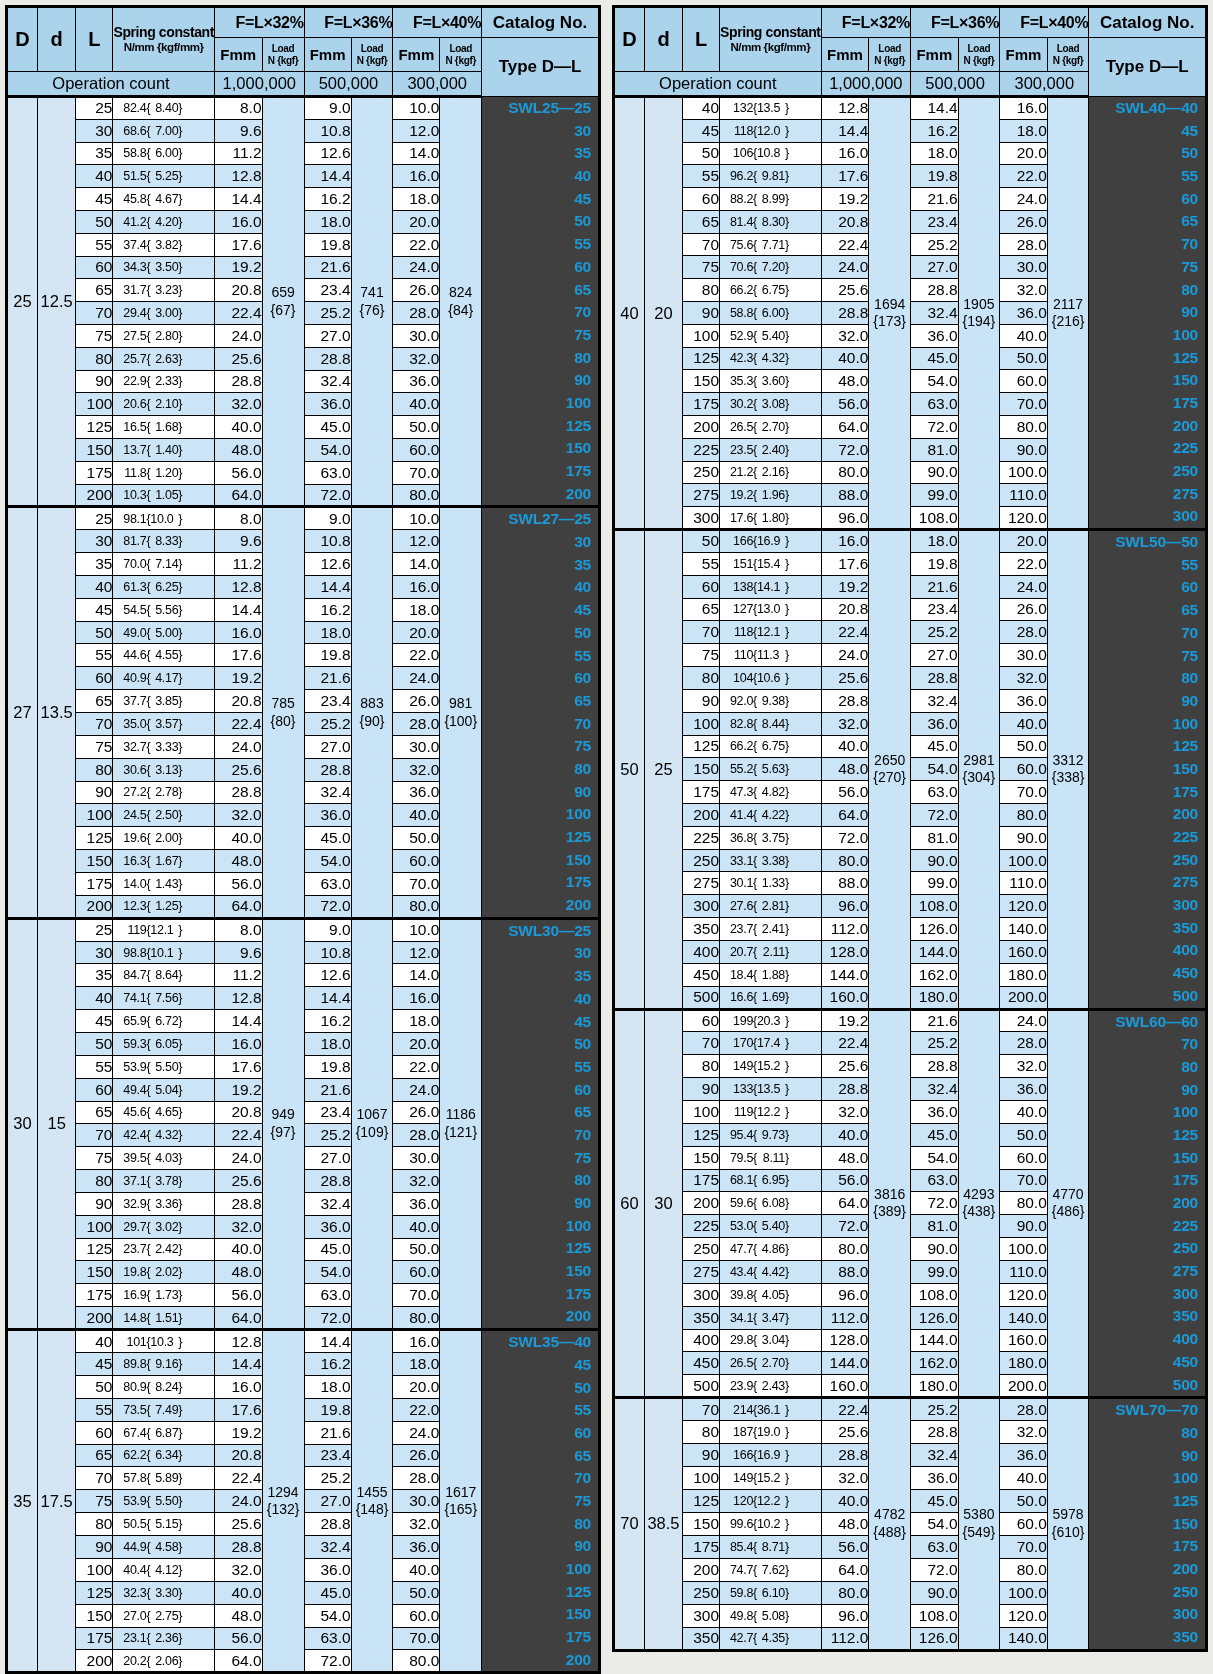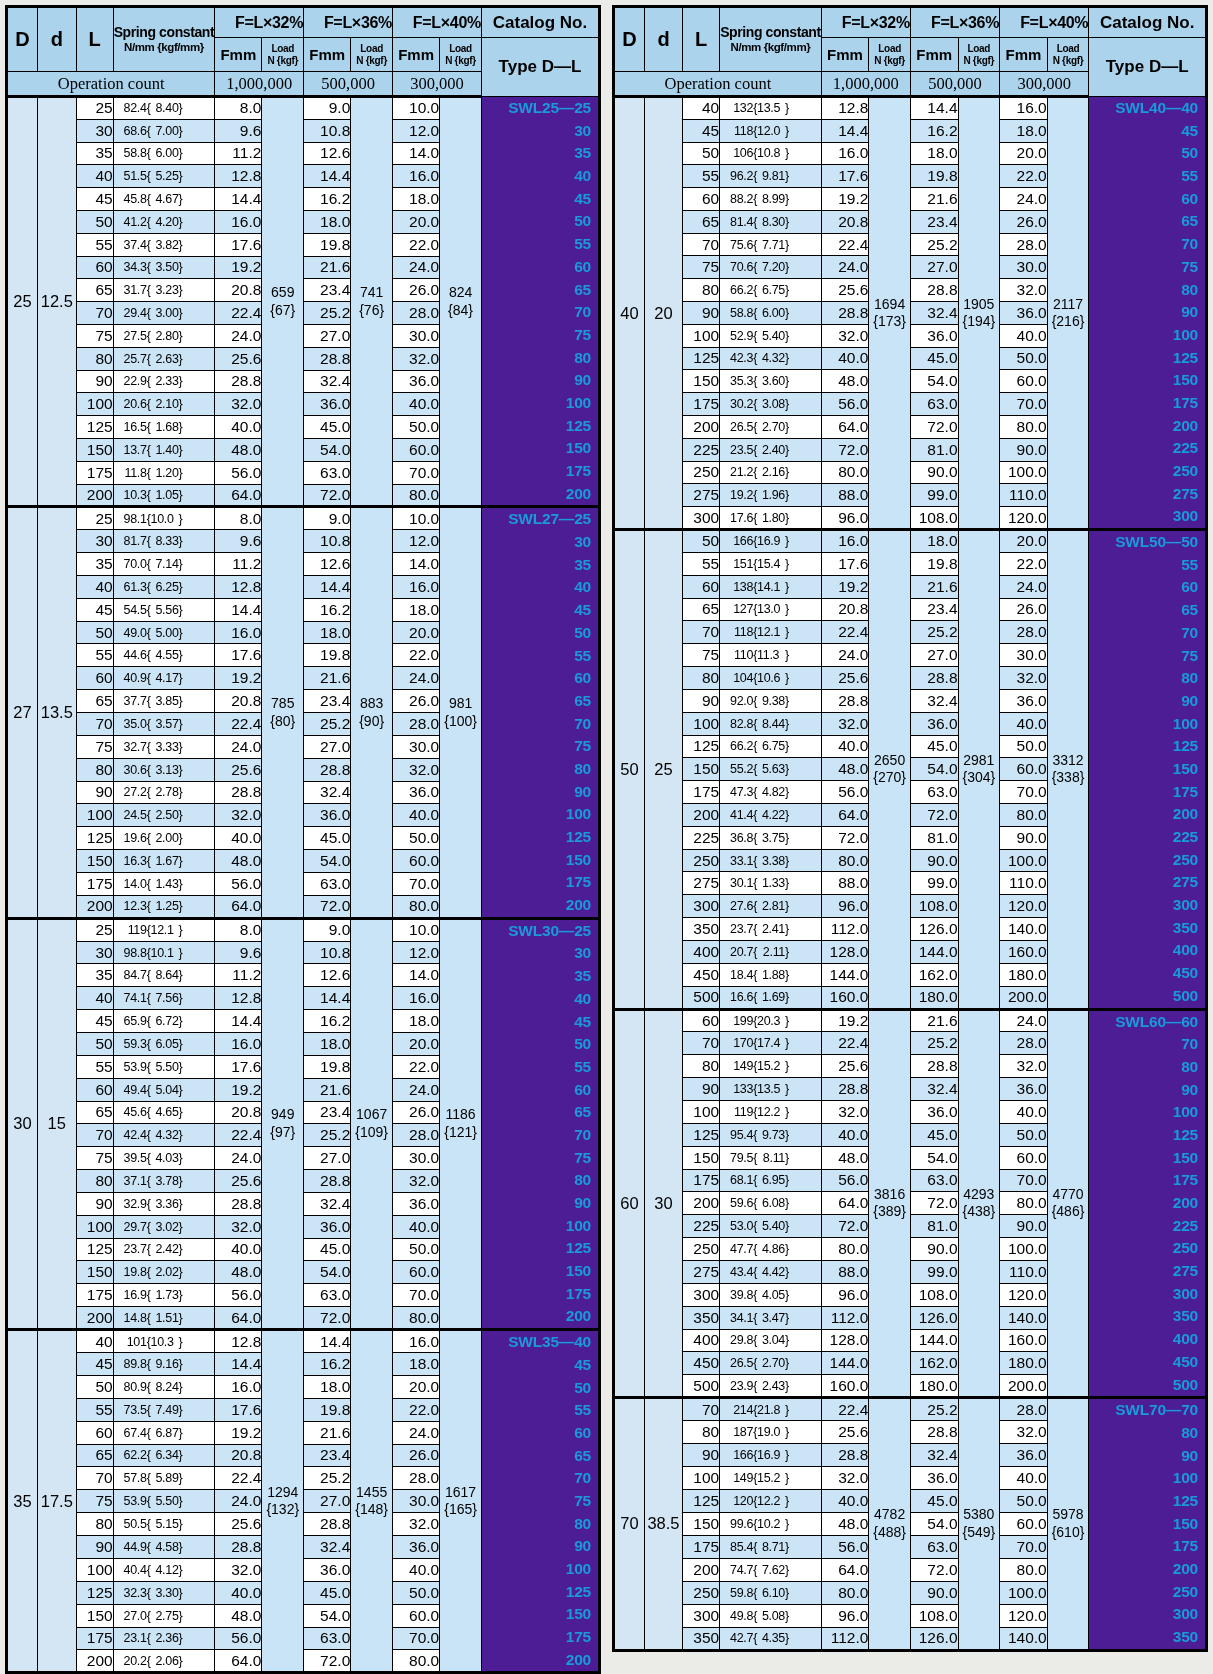--- a/index.html
+++ b/index.html
@@ -30,21 +30,21 @@
     border:1px solid var(--border);
     padding:0;
     overflow:hidden;
     white-space:nowrap;
     box-sizing:border-box;
   }
   
   thead th{background:var(--header-bg);font-weight:bold;text-align:center;vertical-align:middle;}
   thead tr.r1 th{height:31px;}
   thead tr.r2 th{height:34px;}
-  thead tr.r3 th{height:25px;border-bottom:3px solid var(--border);font-family:Liberation Serif, serif;}
+  thead tr.r3 th{height:25px;border-bottom:3px solid var(--border);}
   th.hDdL{font-size:20px;}
   th.hSc .l1{font-size:14px;letter-spacing:-0.4px;line-height:1.25;}
   th.hSc .l2{font-size:11.5px;letter-spacing:-0.4px;line-height:1.2;}
   th.hGrp{font-size:16px;letter-spacing:-0.3px;text-align:right;}
   th.hFmm{font-size:15px;}
   th.hLoad div{font-size:10px;line-height:1.15;letter-spacing:-0.3px;}
   th.hCat{font-size:17px;}
   th.hType{font-size:17px;}
   th.hOp{font-size:16.5px;font-weight:normal;}
   th.hCyc{font-size:16.5px;font-weight:normal;text-align:center;}
@@ -54,21 +54,21 @@
   td.dd{background:var(--dd-bg);text-align:center;font-size:16.5px;}
   td.l{text-align:right;padding-right:3px;font-size:15.5px;}
   td.k{font-size:12.5px;letter-spacing:-0.3px;}
   td.k .kn{display:inline-block;width:33px;text-align:right;}
   td.k .kb{display:inline-block;}
   td.k .kv{display:inline-block;width:28px;text-align:right;}
   td.k .kv.ge10{text-align:left;}
   td.f{text-align:right;padding-right:4px;}
   td.load{background:var(--load-bg);text-align:center;vertical-align:middle;}
   td.load div{font-size:14px;line-height:1.25;}
-  td.cat{background:#4c1d95;vertical-align:top;border-left:2px solid var(--border);}
+  td.cat{background:#404040;vertical-align:top;border-left:2px solid var(--border);}
   td.cat .cl{
     height:var(--pitch);
     line-height:var(--pitch);
     text-align:right;
     padding-right:7px;
     font-weight:bold;
     font-size:15.5px;
     color:var(--cat-blue);
     letter-spacing:-0.2px;
   }
@@ -1305,21 +1305,21 @@
           <td class="l st">500</td>
           <td class="k st"><span class="kn">23.9</span><span class="kb">{</span><span class="kv">2.43</span><span class="kb">}</span></td>
           <td class="f st">160.0</td>
           <td class="f st">180.0</td>
           <td class="f st">200.0</td>
         </tr>
         <tr class="even sep">
           <td class="dd" rowspan="11">70</td>
           <td class="dd" rowspan="11">38.5</td>
           <td class="l st">70</td>
-          <td class="k st"><span class="kn">214</span><span class="kb">{</span><span class="kv ge10">21.8</span><span class="kb">}</span></td>
+          <td class="k st"><span class="kn">214</span><span class="kb">{</span><span class="kv ge10">36.1</span><span class="kb">}</span></td>
           <td class="f st">22.4</td>
           <td class="load" rowspan="11">
             <div>4782</div>
             <div>{488}</div>
           </td>
           <td class="f st">25.2</td>
           <td class="load" rowspan="11">
             <div>5380</div>
             <div>{549}</div>
           </td>

